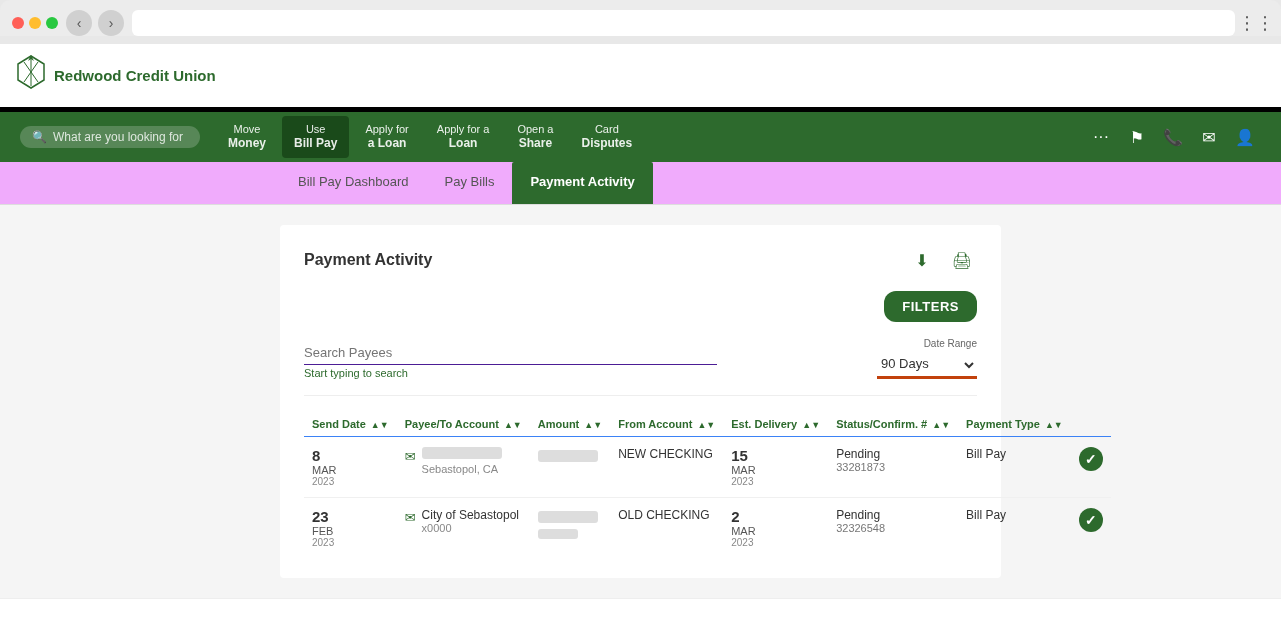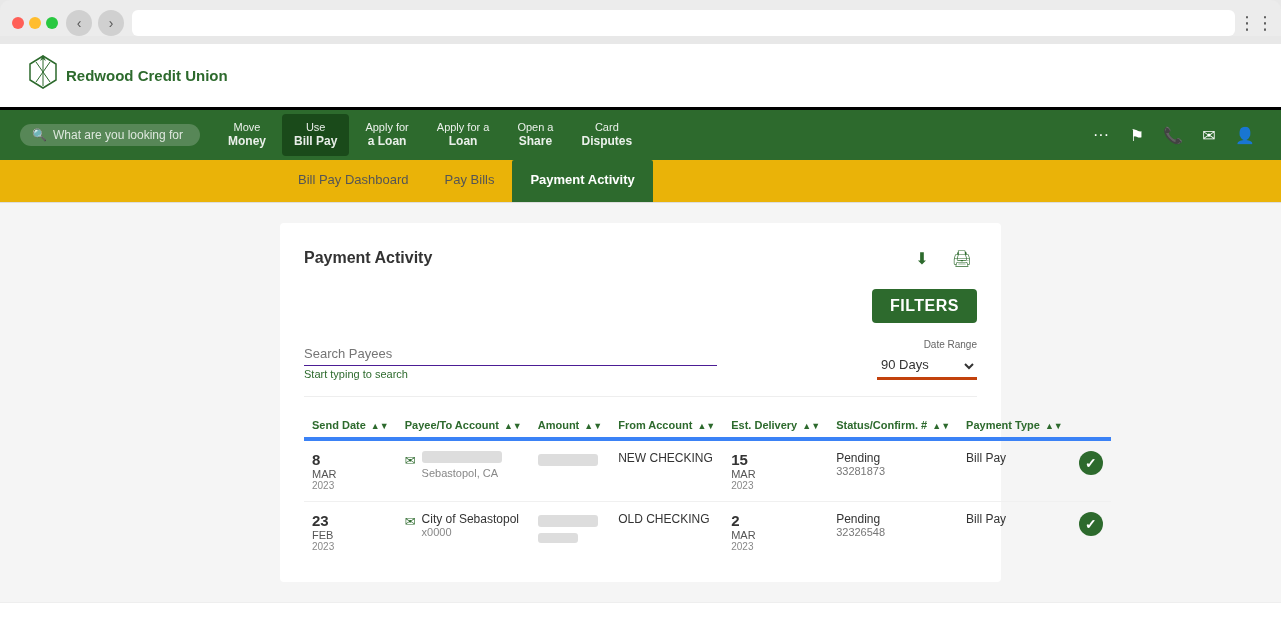--- a/index.html
+++ b/index.html
@@ -15,65 +15,65 @@
     .dot-green { background: #28c840; }
     .browser-nav { display: flex; gap: 6px; }
     .nav-btn { width: 26px; height: 26px; border-radius: 50%; background: #d0d0d0; border: none; cursor: pointer; display: flex; align-items: center; justify-content: center; font-size: 14px; color: #555; }
     .browser-address-bar { flex: 1; background: white; border-radius: 6px; height: 26px; display: flex; align-items: center; padding: 0 10px; color: #777; font-size: 12px; }
     .browser-menu { width: 26px; height: 26px; display: flex; align-items: center; justify-content: center; color: #555; font-size: 18px; }
 
     
     .page-wrap { background: white; min-height: 570px; }
 
     
-    .top-header { background: white; padding: 10px 28px; display: flex; align-items: center; gap: 20px; border-bottom: 3px solid #000000; }
+    .top-header { background: white; padding: 10px 16px; display: flex; align-items: center; gap: 20px; border-bottom: 5px solid #000000; }
     .logo-area { display: flex; align-items: center; gap: 8px; }
     .logo-icon { color: #2d6a2d; font-size: 28px; }
     .logo-text { color: #2d6a2d; font-weight: bold; font-size: 15px; line-height: 1.2; }
 
     
     .nav-bar { background: #2d6a2d; display: flex; align-items: center; padding: 0 20px; height: 50px; }
     .search-bar { background: rgba(255,255,255,0.2); border-radius: 20px; display: flex; align-items: center; padding: 4px 12px; gap: 6px; color: white; font-size: 12px; min-width: 180px; border: none; }
     .search-bar input { background: transparent; border: none; outline: none; color: white; font-size: 12px; width: 130px; }
     .search-bar input::placeholder { color: rgba(255,255,255,0.8); }
     .nav-items { display: flex; gap: 4px; margin-left: 16px; }
     .nav-item { color: rgba(255,255,255,0.9); padding: 6px 12px; font-size: 12px; text-align: center; cursor: pointer; border-radius: 4px; line-height: 1.3; }
     .nav-item .nav-top { font-weight: 300; font-size: 11px; }
     .nav-item .nav-bot { font-weight: 700; }
     .nav-item.active { background: #1a4a1a; }
     .nav-spacer { flex: 1; }
     .nav-icons { display: flex; gap: 4px; align-items: center; }
     .nav-icon-btn { width: 32px; height: 32px; display: flex; align-items: center; justify-content: center; color: white; cursor: pointer; font-size: 16px; }
 
     
-    .tabs-bar { background: #eab308; border-bottom: 1px solid #ddd; padding: 0 280px; display: flex; }
+    .tabs-bar { background: #f0abfc; border-bottom: 1px solid #ddd; padding: 0 280px; display: flex; }
     .tab { padding: 12px 18px; font-size: 13px; color: #555; cursor: pointer; border-bottom: 3px solid transparent; }
     .tab.active { color: #2d6a2d; border-bottom-color: #2d6a2d; font-weight: 600; background: #2d6a2d; color: white; border-bottom-color: #2d6a2d; border-radius: 2px 2px 0 0; }
 
     
     .content-area { background: #f5f5f5; padding: 20px 280px; min-height: 370px; }
     .payment-card { background: white; border-radius: 4px; padding: 20px 24px; }
     .card-header { display: flex; align-items: center; justify-content: space-between; margin-bottom: 16px; }
     .card-title { font-size: 16px; font-weight: 600; color: #333; }
     .card-header-right { display: flex; align-items: center; gap: 10px; }
     .icon-btn { width: 30px; height: 30px; display: flex; align-items: center; justify-content: center; color: #2d6a2d; cursor: pointer; font-size: 16px; }
-    .filters-btn { background: #2d6a2d; color: white; padding: 8px 18px; border-radius: 4px; font-size: 16px; font-weight: 600; cursor: pointer; border: none; letter-spacing: 0.5px; }
+    .filters-btn { background: #2d6a2d; color: white; padding: 8px 18px; border-radius: 12px; font-size: 13px; font-weight: 600; cursor: pointer; border: none; letter-spacing: 0.5px; }
 
     
     .search-filter-row { display: flex; align-items: flex-end; gap: 20px; margin-bottom: 16px; border-bottom: 1px solid #eee; padding-bottom: 16px; }
     .search-payee-wrap { flex: 1; }
     .search-payee-input { border: none; border-bottom: 1px solid #4c1d95; outline: none; font-size: 13px; padding: 4px 0; width: 100%; color: #999; }
     .search-hint { font-size: 11px; color: #2d6a2d; margin-top: 2px; }
     .date-range-wrap { min-width: 240px; text-align: right; }
     .date-range-wrap label { font-size: 10px; color: #666; display: block; margin-bottom: 2px; }
     .date-range-select { border: none; border-bottom: 3px solid #c2410c; outline: none; font-size: 13px; padding: 4px 0; color: #333; background: white; min-width: 100px; cursor: pointer; }
 
     
     .payment-table { width: 100%; border-collapse: collapse; }
-    .payment-table th { padding: 6px 8px; text-align: right; font-size: 11px; font-weight: 600; color: #2d6a2d; border-bottom: 4px solid #3b82f6; white-space: nowrap; }
+    .payment-table th { padding: 6px 8px; text-align: right; font-size: 11px; font-weight: 600; color: #2d6a2d; border-bottom: 1px solid #3b82f6; white-space: nowrap; }
     .payment-table th .sort-arrows { font-size: 9px; margin-left: 2px; display: inline-flex; flex-direction: column; line-height: 1; vertical-align: middle; }
     .payment-table td { padding: 10px 8px; font-size: 12px; color: #333; border-bottom: 1px solid #f0f0f0; vertical-align: top; }
     .payment-table tr:last-child td { border-bottom: none; }
     .send-date-cell { white-space: nowrap; }
     .send-date-day { font-size: 15px; font-weight: 600; color: #333; }
     .send-date-mon { font-size: 11px; color: #555; text-transform: uppercase; }
     .send-date-yr { font-size: 10px; color: #888; }
     .payee-cell { display: flex; align-items: flex-start; gap: 6px; }
     .payee-icon { color: #2d6a2d; font-size: 13px; margin-top: 2px; }
     .payee-name { font-size: 12px; color: #333; font-weight: 500; }

